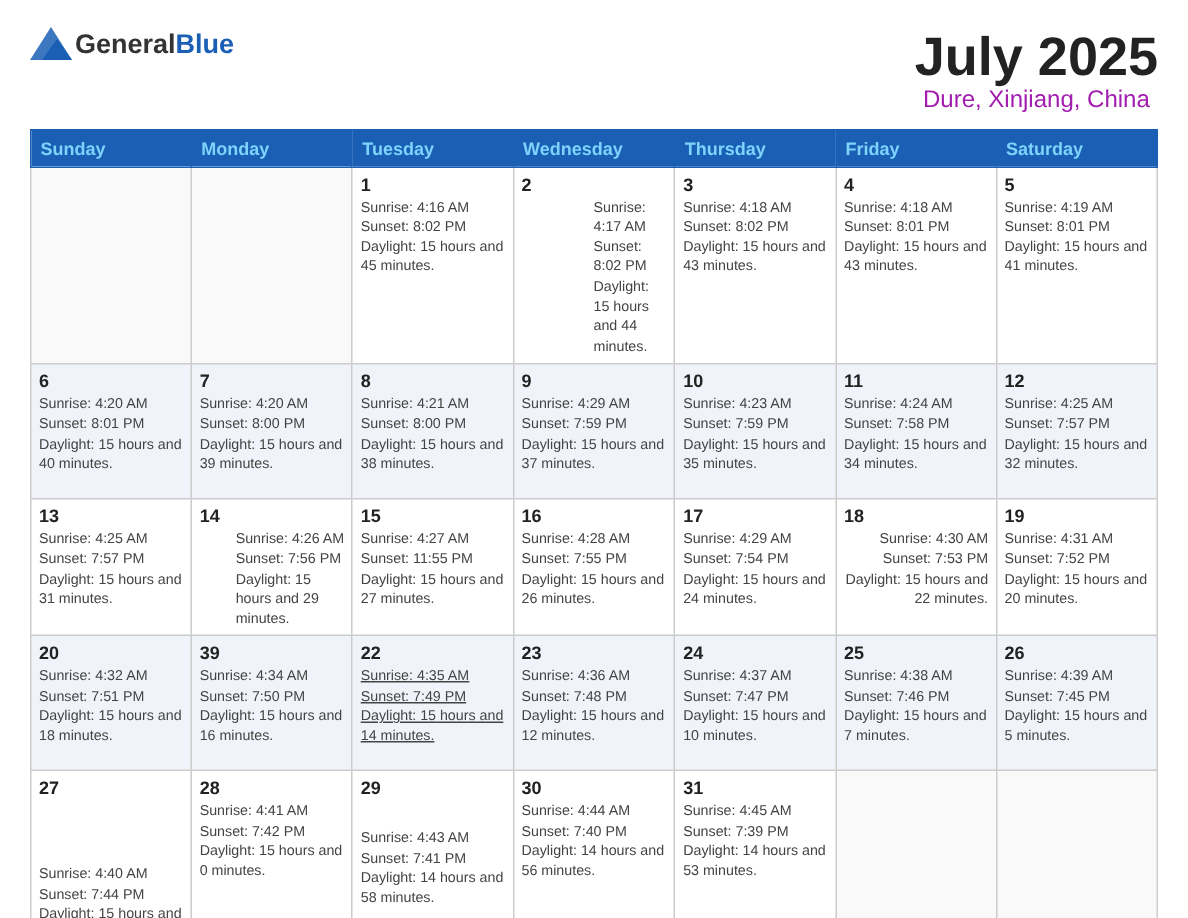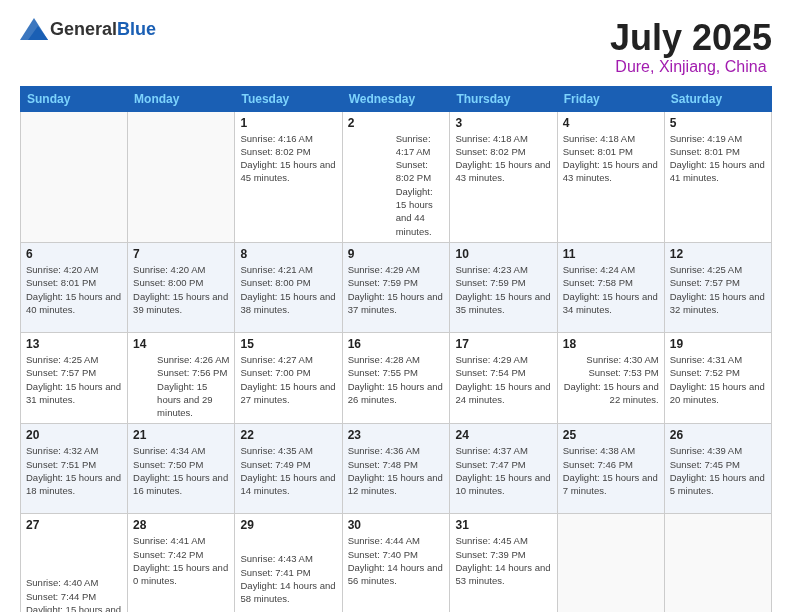--- a/index.html
+++ b/index.html
@@ -207,21 +207,21 @@
           </td>
           <td>
             <div class="day-number">14</div>
             <div class="day-info" style="white-space: pre-line; margin-left: 24px;">Sunrise: 4:26 AM
 Sunset: 7:56 PM
 Daylight: 15 hours and 29 minutes.</div>
           </td>
           <td>
             <div class="day-number">15</div>
             <div class="day-info" style="white-space: pre-line;">Sunrise: 4:27 AM
-Sunset: 7:00 PM
+Sunset: 11:55 PM
 Daylight: 15 hours and 27 minutes.</div>
           </td>
           <td>
             <div class="day-number">16</div>
             <div class="day-info" style="white-space: pre-line;">Sunrise: 4:28 AM
 Sunset: 7:55 PM
 Daylight: 15 hours and 26 minutes.</div>
           </td>
           <td>
             <div class="day-number">17</div>
@@ -243,28 +243,28 @@
           </td>
         </tr>
         <tr class="row-alt">
           <td>
             <div class="day-number">20</div>
             <div class="day-info" style="white-space: pre-line;">Sunrise: 4:32 AM
 Sunset: 7:51 PM
 Daylight: 15 hours and 18 minutes.</div>
           </td>
           <td>
-            <div class="day-number">21</div>
+            <div class="day-number">39</div>
             <div class="day-info" style="white-space: pre-line;">Sunrise: 4:34 AM
 Sunset: 7:50 PM
 Daylight: 15 hours and 16 minutes.</div>
           </td>
           <td>
             <div class="day-number">22</div>
-            <div class="day-info" style="white-space: pre-line;">Sunrise: 4:35 AM
+            <div class="day-info" style="white-space: pre-line; text-decoration: underline;">Sunrise: 4:35 AM
 Sunset: 7:49 PM
 Daylight: 15 hours and 14 minutes.</div>
           </td>
           <td>
             <div class="day-number">23</div>
             <div class="day-info" style="white-space: pre-line;">Sunrise: 4:36 AM
 Sunset: 7:48 PM
 Daylight: 15 hours and 12 minutes.</div>
           </td>
           <td>

